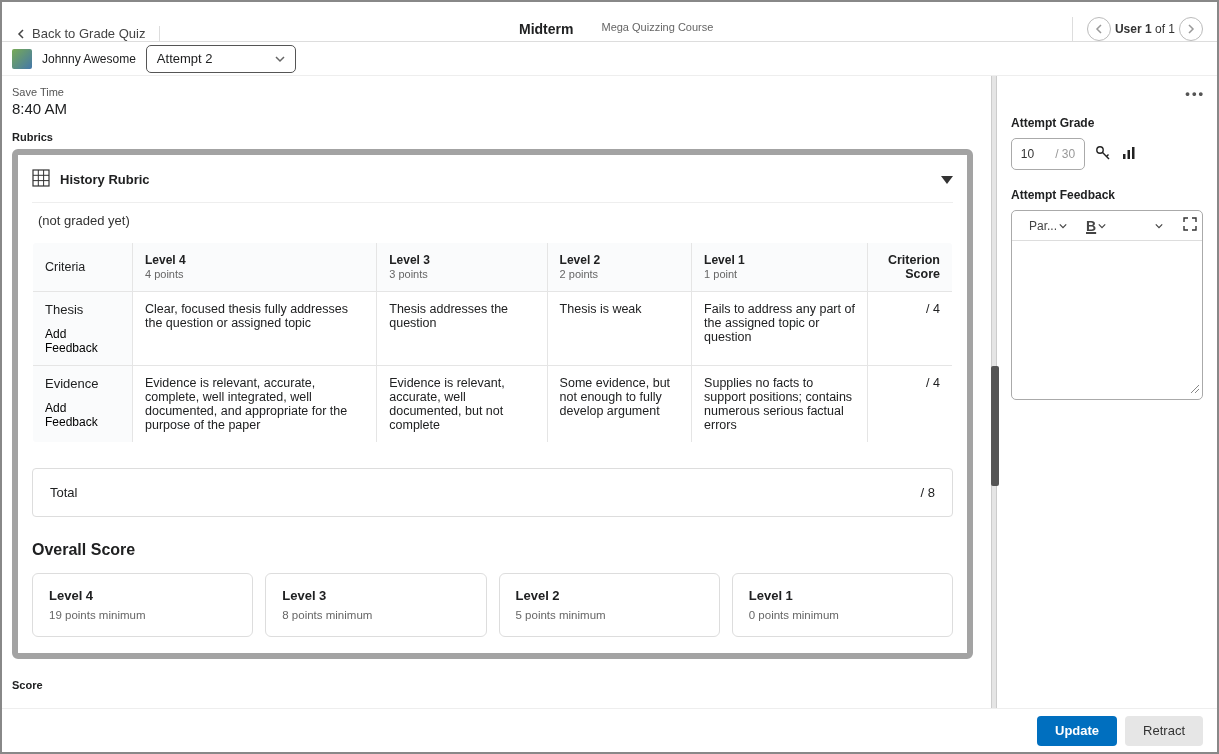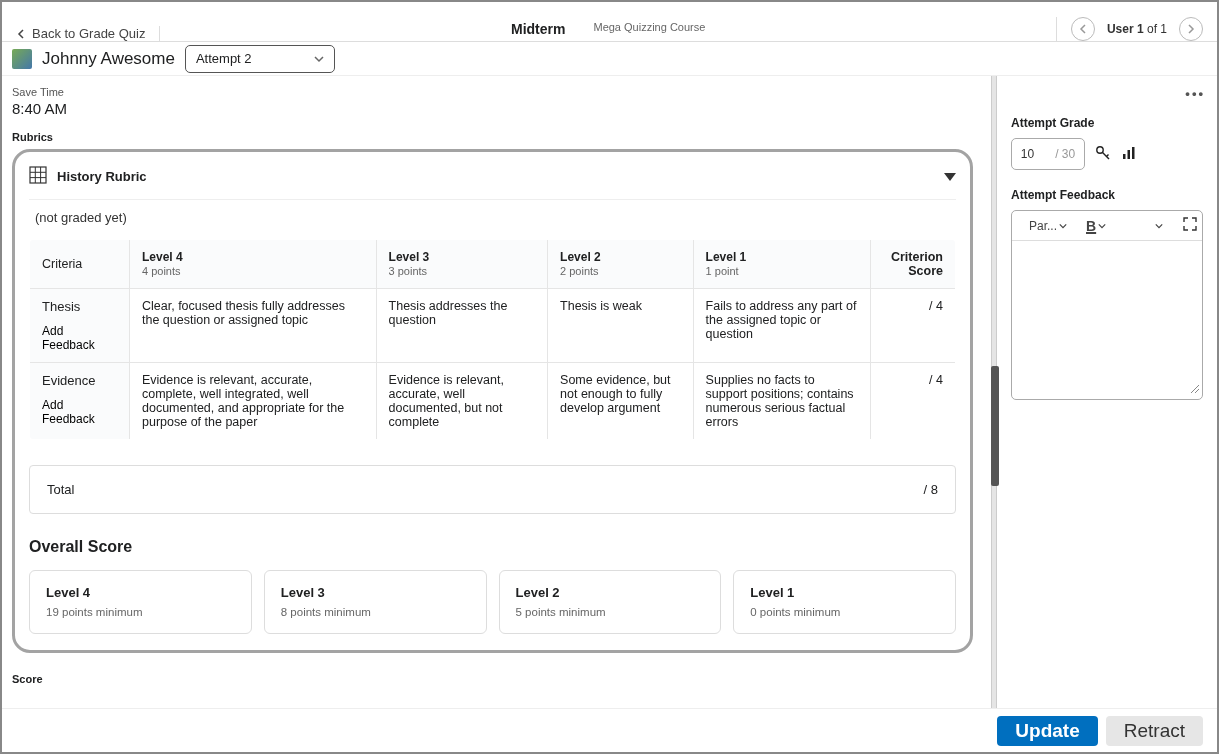--- a/index.html
+++ b/index.html
@@ -5,44 +5,44 @@
 * { box-sizing: border-box; margin: 0; padding: 0; }
 body { font-family: "Segoe UI", Arial, sans-serif; font-size: 13px; color: #202122; background: #fff; }
 .app { width: 1219px; height: 754px; border: 2px solid #888; display: flex; flex-direction: column; overflow: hidden; }
 
 .header { display: flex; align-items: flex-end; border-bottom: 1px solid #ddd; height: 40px; }
 .back-link { display: flex; align-items: center; gap: 6px; padding: 0 14px; border-right: 1px solid #ddd; color: #444; cursor: pointer; }
 .back-link svg { width: 10px; height: 10px; }
 .title-block { padding: 4px 14px; display: flex; justify-content: center; flex: 1; gap: 28px; }
 .title-block .t1 { font-weight: 700; font-size: 14px; }
 .title-block .t2 { font-size: 11px; color: #666; }
-.user-nav { display: flex; align-items: center; gap: 8px; padding: 0 14px; border-left: 1px solid #ddd; }
+.user-nav { display: flex; align-items: center; padding: 0 14px; border-left: 1px solid #ddd; }
 .circ-btn { width: 24px; height: 24px; border: 1px solid #bbb; border-radius: 50%; display: flex; align-items: center; justify-content: center; color: #999; cursor: pointer; background: #fff; }
 .circ-btn svg { width: 10px; height: 10px; }
 .user-nav .lbl { font-size: 12px; color: #333; padding: 0 4px; font-weight: 700; }
 .user-nav .lbl .of { font-weight: 400; }
 
 .subheader { display: flex; align-items: center; height: 34px; padding: 0 10px; border-bottom: 1px solid #eee; gap: 10px; }
 .avatar { width: 20px; height: 20px; background: linear-gradient(135deg,#7a5,#47a); border-radius: 2px; }
-.student-name { font-size: 17px; }
+.student-name { font-size: 12px; }
 .attempt-sel { border: 1px solid #555; border-radius: 5px; height: 28px; width: 150px; display: flex; align-items: center; padding: 0 10px; justify-content: space-between; cursor: pointer; }
 .attempt-sel svg { width: 10px; height: 10px; color: #666; }
 
 .body { flex: 1; display: flex; overflow: hidden; }
 .main { flex: 1; overflow-y: auto; padding: 10px 18px 10px 10px; position: relative; }
 .main::-webkit-scrollbar { width: 10px; }
 .divider-bar { width: 6px; background: #e5e5e5; border-left: 1px solid #ccc; border-right: 1px solid #ccc; position: relative; }
 .divider-handle { position: absolute; left: -1px; top: 290px; width: 8px; height: 120px; background: #555; border-radius: 2px; }
 .side { width: 220px; padding: 12px 14px; position: relative; overflow: hidden; }
 
 .save-label { font-size: 11px; color: #555; }
 .save-time { font-size: 15px; margin-top: 2px; margin-bottom: 14px; }
 .sec-label { font-weight: 700; font-size: 11px; margin-bottom: 6px; }
 
-.rubric-card { border: 3px solid #a3a3a3; border-radius: 18px; padding: 10px 14px 16px 14px; }
+.rubric-card { border: 6px solid #a3a3a3; border-radius: 6px; padding: 10px 14px 16px 14px; }
 .rubric-head { display: flex; align-items: center; gap: 10px; padding: 4px 0 12px 0; border-bottom: 1px solid #eee; margin-bottom: 10px; cursor: pointer; }
 .rubric-head .spacer { flex: 1; }
 .grid-icon svg { width: 18px; height: 18px; }
 .rubric-title { font-weight: 700; font-size: 13px; }
 .caret-fill { width: 0; height: 0; border-left: 6px solid transparent; border-right: 6px solid transparent; border-top: 8px solid #333; }
 .not-graded { font-size: 13px; color: #333; margin: 8px 0 14px 6px; }
 
 .rtable { width: 100%; border-collapse: collapse; border: 1px solid #ddd; border-radius: 4px; overflow: hidden; }
 .rtable th, .rtable td { border: 1px solid #e5e5e5; padding: 10px 12px; vertical-align: top; font-size: 12.5px; text-align: left; }
 .rtable thead th { background: #fafbfc; font-weight: 400; }
@@ -81,21 +81,21 @@
 .tool svg { width: 8px; height: 8px; }
 .tool .b { font-weight: 700; font-size: 14px; text-decoration: underline; text-decoration-thickness: 2px; }
 .tool.align svg.main { width: 14px; height: 14px; }
 .toolbar .sp { flex: 1; }
 .expand-icon svg { width: 14px; height: 14px; }
 .editor-body { flex: 1; position: relative; }
 .resize-handle { position: absolute; right: 2px; bottom: 2px; color: #888; }
 .resize-handle svg { width: 12px; height: 12px; }
 
 .footer { height: 44px; border-top: 1px solid #eee; display: flex; justify-content: flex-end; align-items: center; gap: 8px; padding: 0 14px; }
-.btn { height: 30px; padding: 0 18px; border-radius: 4px; font-size: 19px; cursor: pointer; border: none; }
+.btn { height: 30px; padding: 0 18px; border-radius: 4px; font-size: 13px; cursor: pointer; border: none; }
 .btn.primary { background: #006fbf; color: #fff; font-weight: 700; }
 .btn.secondary { background: #e6e6e6; color: #333; }
 </style>
 </head>
 <body>
 
 <div class="app">
   <div class="header">
     <div class="back-link">
       <svg viewBox="0 0 10 10">

